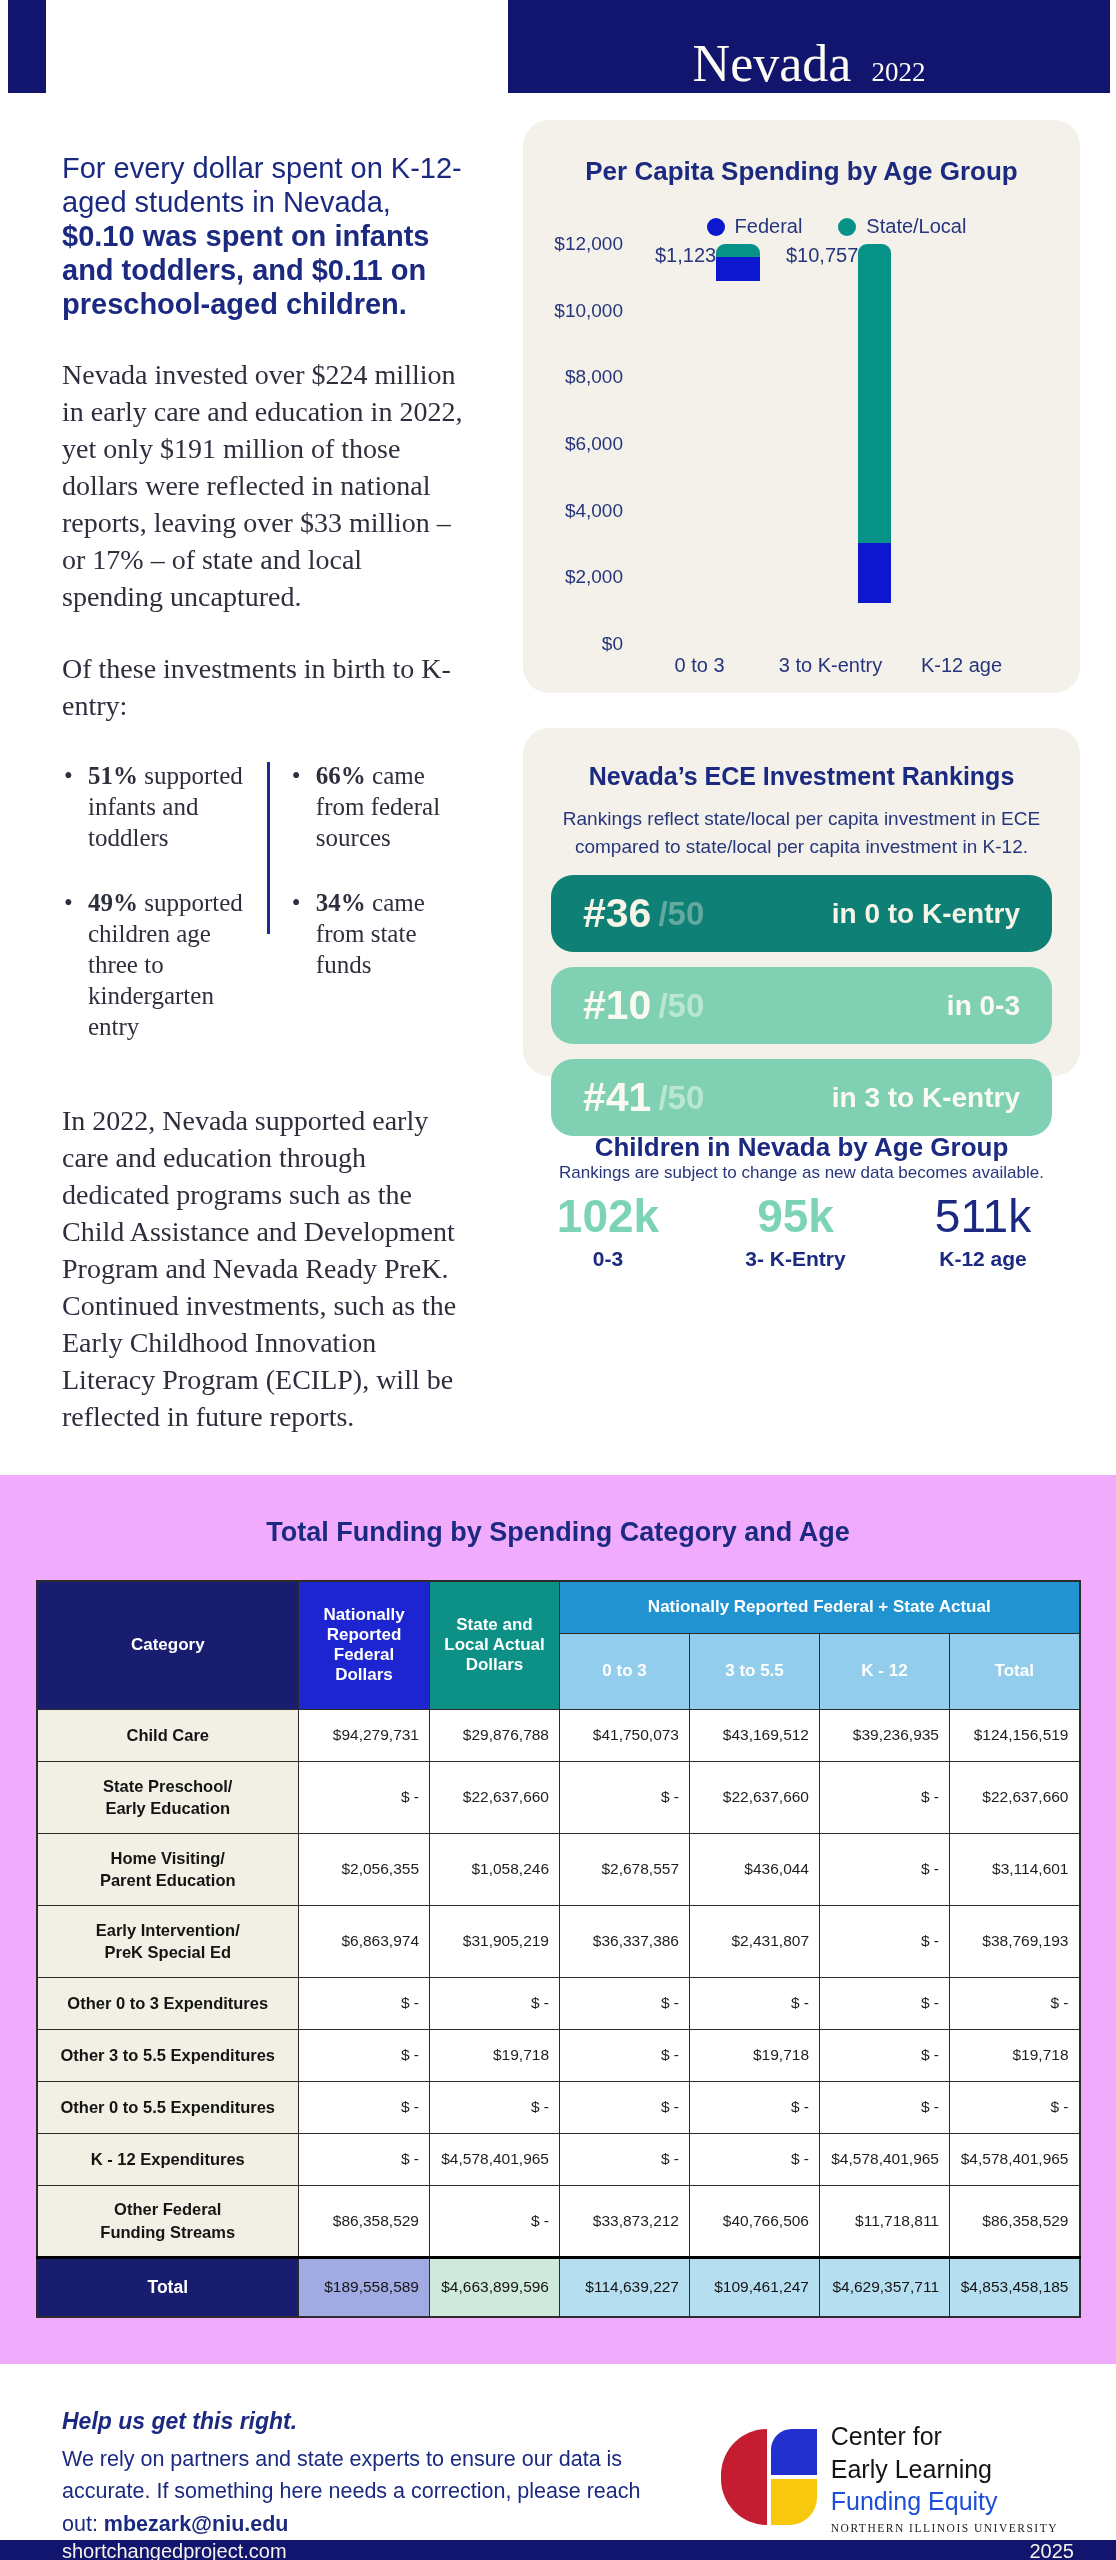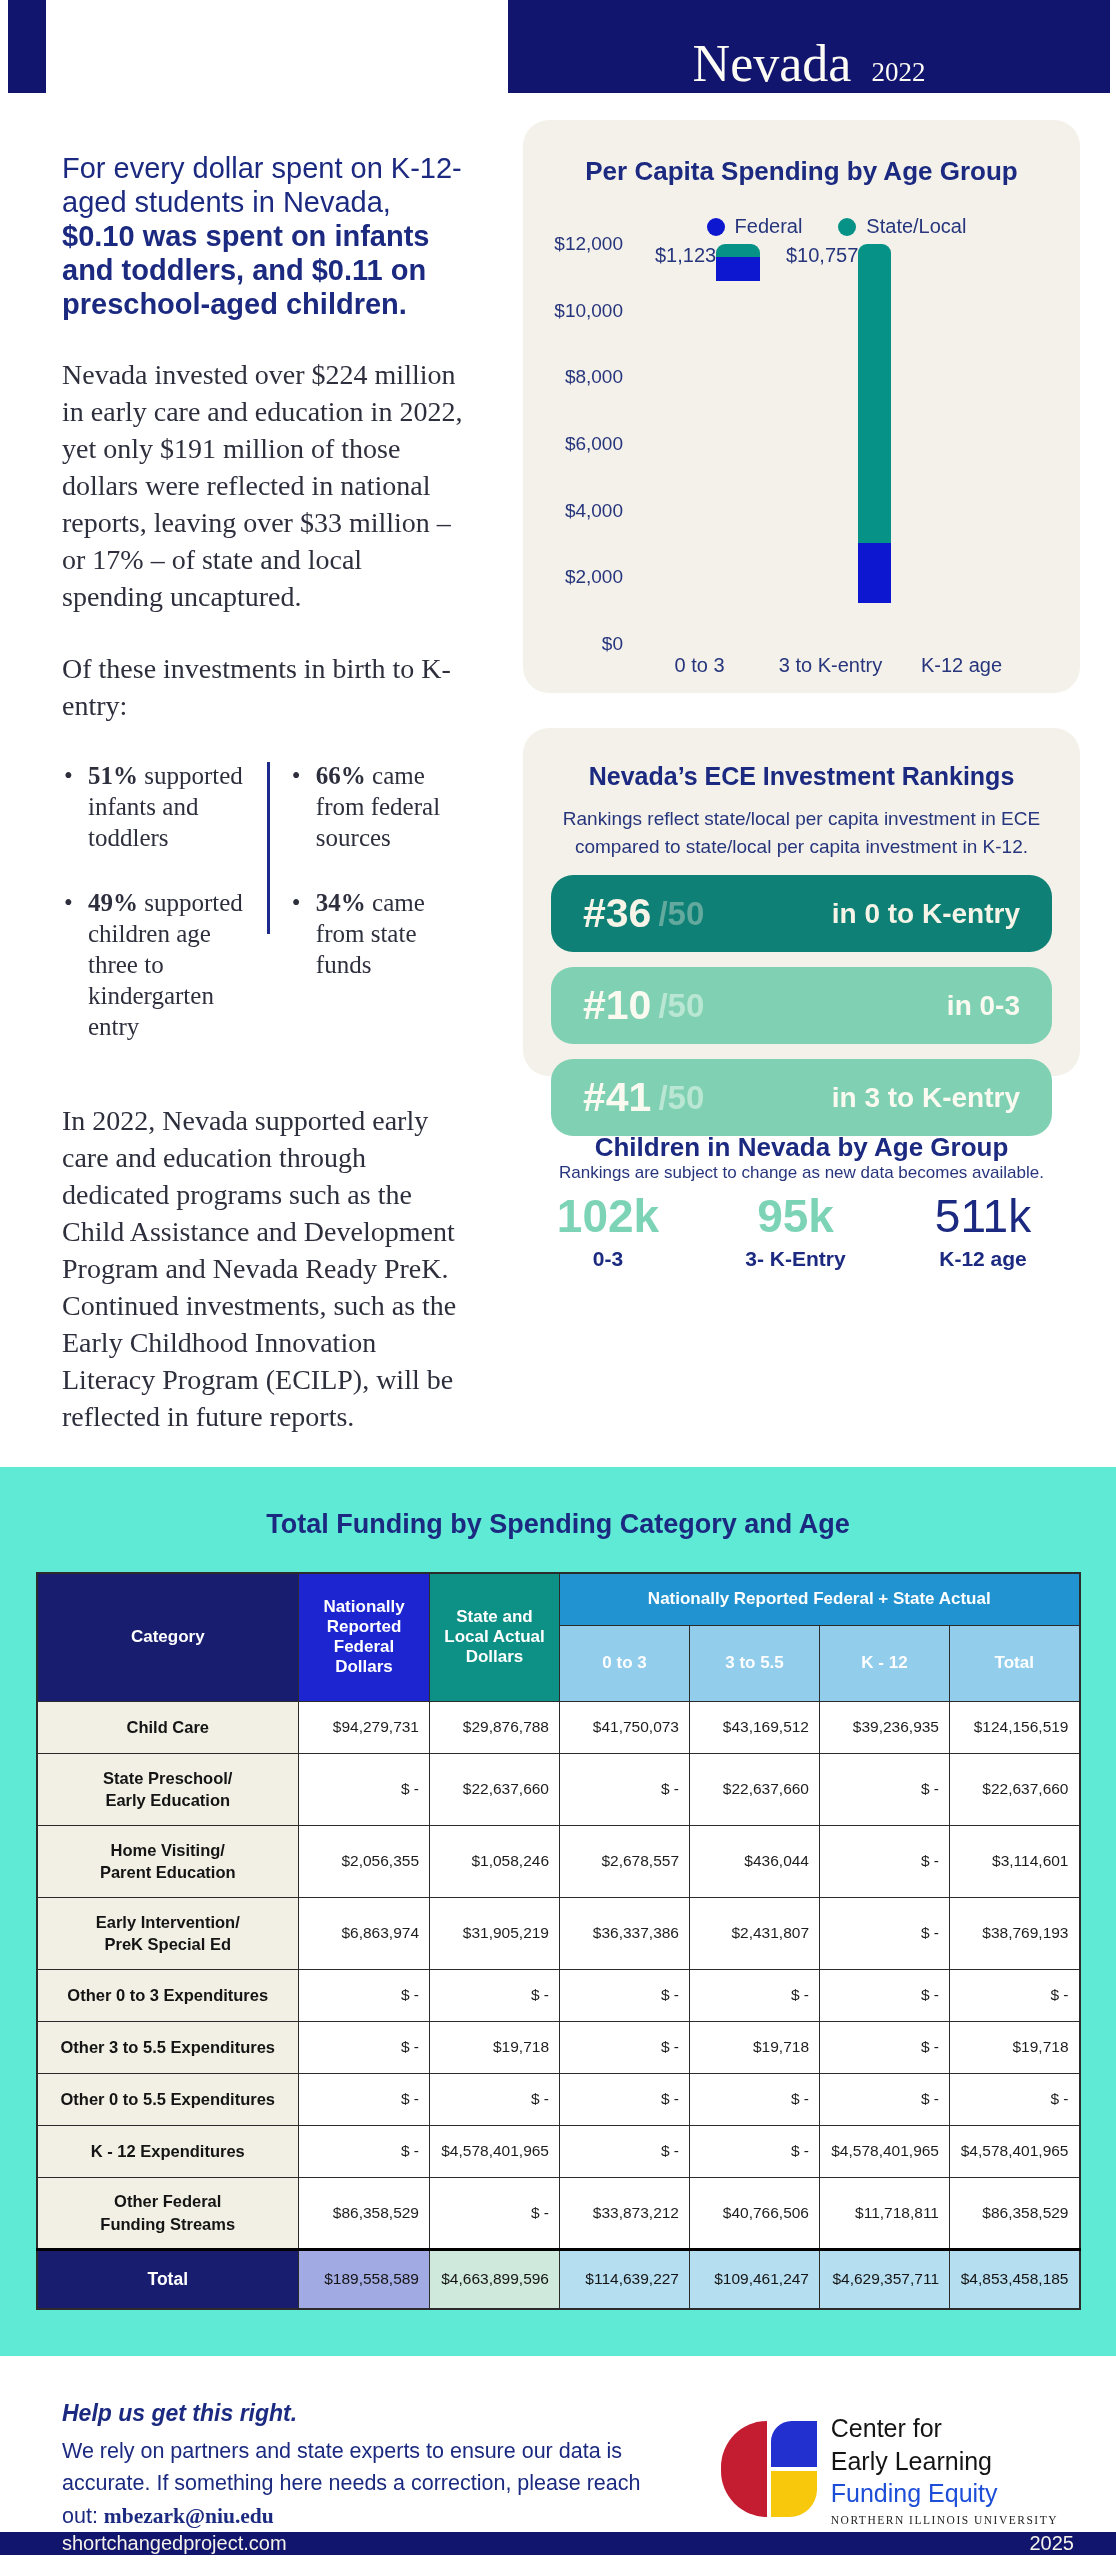--- a/index.html
+++ b/index.html
@@ -66,42 +66,42 @@
 
   .stats { margin-top:56px; }
   .stats-row { display:flex; justify-content:space-between; padding:26px 42px 0 30px; }
   .stat { text-align:center; min-width:110px; }
   .stat-value { font-size:46px; }
   .stat-mint { color:#7dd3b6; font-weight:700; }
   .stat-navy { color:#1b2a80; font-weight:500; }
   .stat-label { font-size:21px; font-weight:700; color:#1b2a80; margin-top:4px; }
 
   
-  .table-band { background:#5eead4; margin-top:32px; padding:42px 0 46px; }
+  .table-band { background:#f0abfc; margin-top:40px; padding:42px 0 46px; }
   .table-title { text-align:center; color:#1b2a80; font-size:27px; font-weight:700; margin-bottom:32px; }
   table.fund { border-collapse:collapse; margin:0 auto; border:2px solid #2b2b2b; }
   table.fund th, table.fund td { border:1px solid #2b2b2b; }
   th.h-cat   { background:#181d70; color:#fff; width:262px; font-size:17px; font-weight:700; }
   th.h-fed   { background:#1c25cf; color:#fff; width:131px; font-size:17px; font-weight:700; padding:8px; }
   th.h-state { background:#0d9086; color:#fff; width:130px; font-size:17px; font-weight:700; padding:8px; }
   th.h-band  { background:#2093d0; color:#fff; font-size:17px; font-weight:700; height:52px; }
   th.h-sub   { background:#92cdec; color:#fff; width:130px; font-size:17px; font-weight:700; height:76px; }
   tbody th.row-label { background:#f2f0e4; color:#141414; font-size:16.5px; font-weight:700; text-align:center; padding:12px 14px; line-height:1.35; }
   tbody td { background:#fff; color:#1d1d1d; font-size:15.5px; text-align:right; padding:8px 10px; height:52px; }
   tr.row-tall td { height:72px; }
   tr.total-row th { background:#181d70; color:#fff; font-size:17.5px; font-weight:700; text-align:center; height:60px; }
   tr.total-row td { font-size:15.5px; color:#141414; }
   tr.total-row th, tr.total-row td { border-top:3px solid #000; }
 
   
   .footer { display:flex; padding:44px 58px 0 62px; }
   .footer-left { width:600px; color:#1b2a80; }
   .f-head { font-size:23px; font-weight:700; font-style:italic; }
   .f-body { font-size:21.5px; line-height:1.5; margin-top:8px; }
-  .f-body .email { font-weight:700; color:#1b2a80; text-decoration:none;font-family:Liberation Serif, serif; }
+  .f-body .email { font-weight:700; color:#1b2a80; text-decoration:none; }
   .footer-right { margin-left:auto; display:flex; align-items:center; gap:14px; padding-top:6px; }
   .mark2 { position:relative; width:96px; height:96px; flex:none; }
   .mark2 .m-red    { position:absolute; left:0; top:0; width:46px; height:96px; background:#c41d31; border-radius:48px 0 0 48px; }
   .mark2 .m-blue   { position:absolute; left:50px; top:0; width:46px; height:46px; background:#2130cf; border-radius:45% 0 0 0; }
   .mark2 .m-yellow { position:absolute; left:50px; top:50px; width:46px; height:46px; background:#f8c80c; border-radius:0 0 60% 0; }
   .org-lines { color:#141414; }
   .org-line { font-size:25px; line-height:1.3; }
   .org-accent { color:#1d4ed8; font-weight:500; }
   .org-sub { font-family:"Liberation Serif", serif; font-size:11.5px; letter-spacing:1.5px; color:#222; margin-top:4px; }
 

